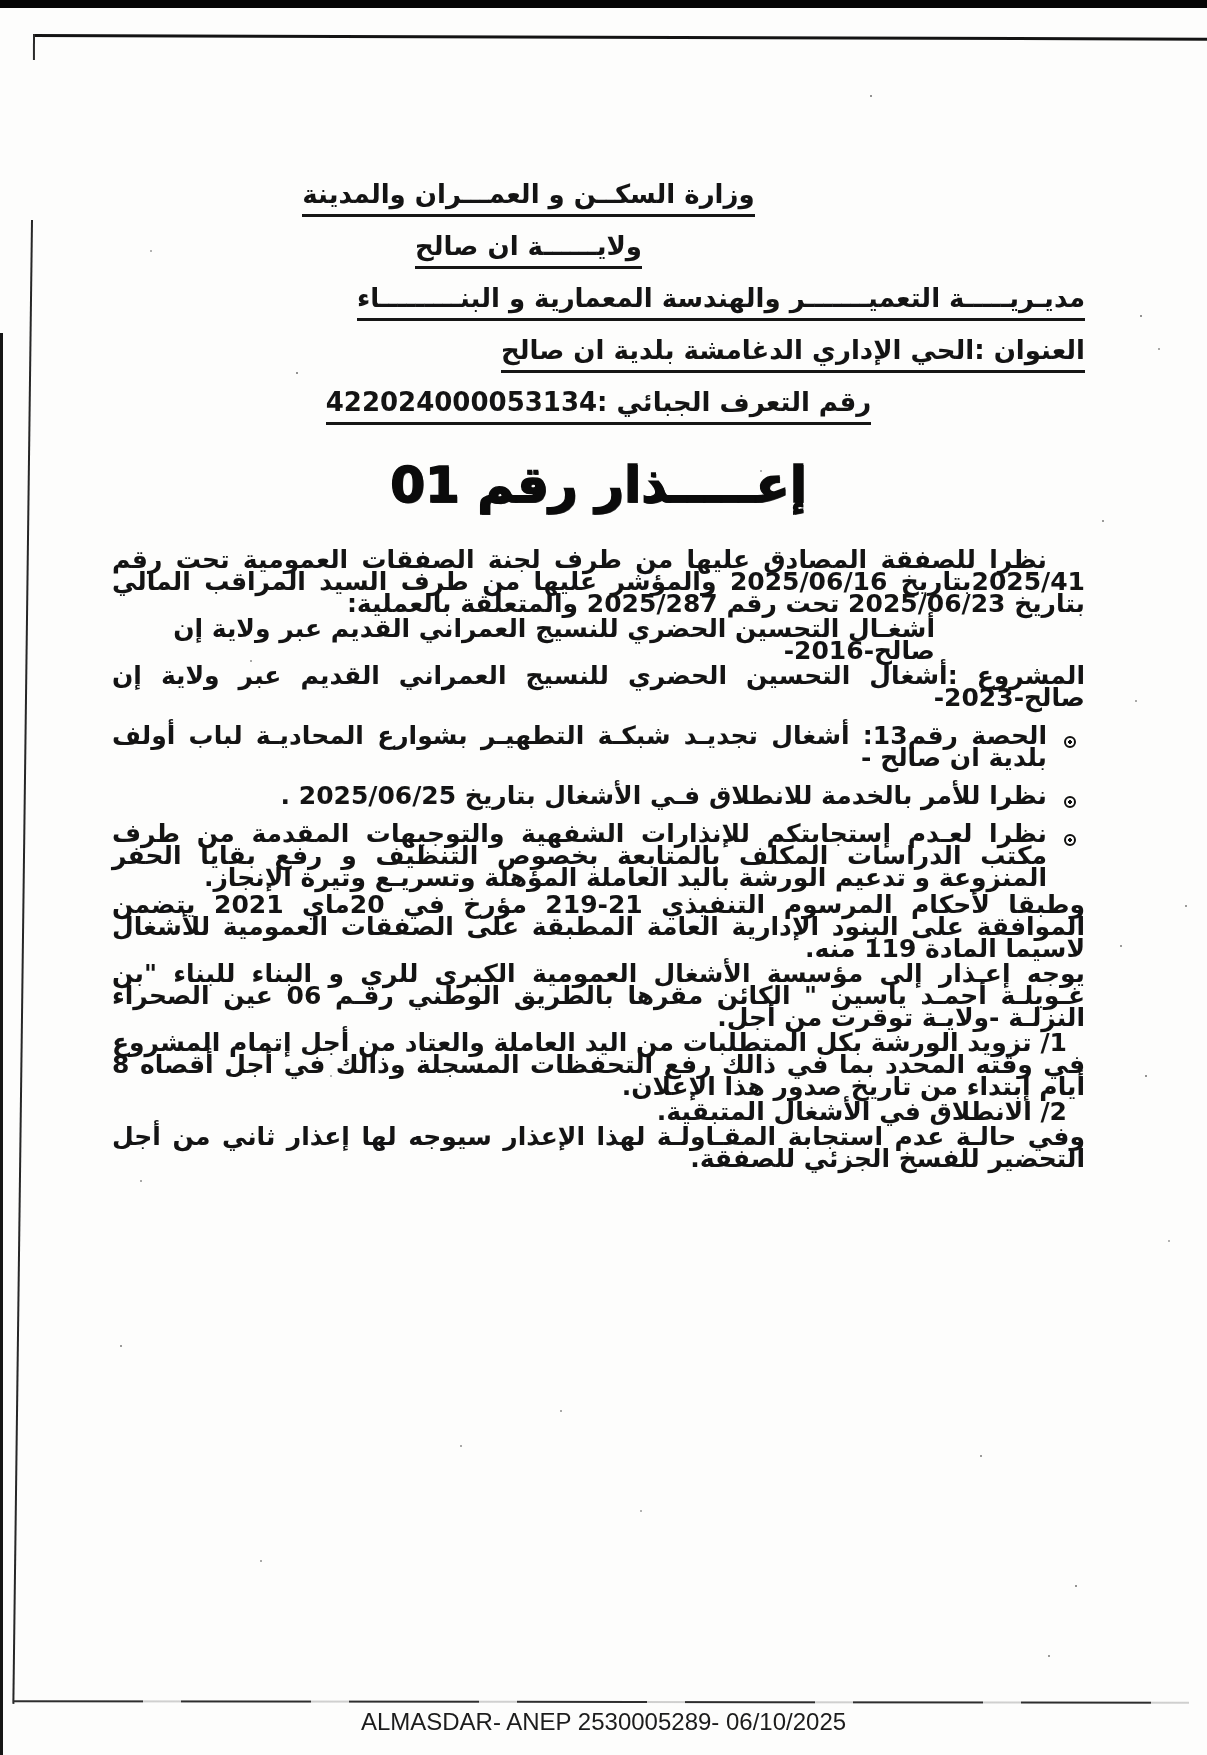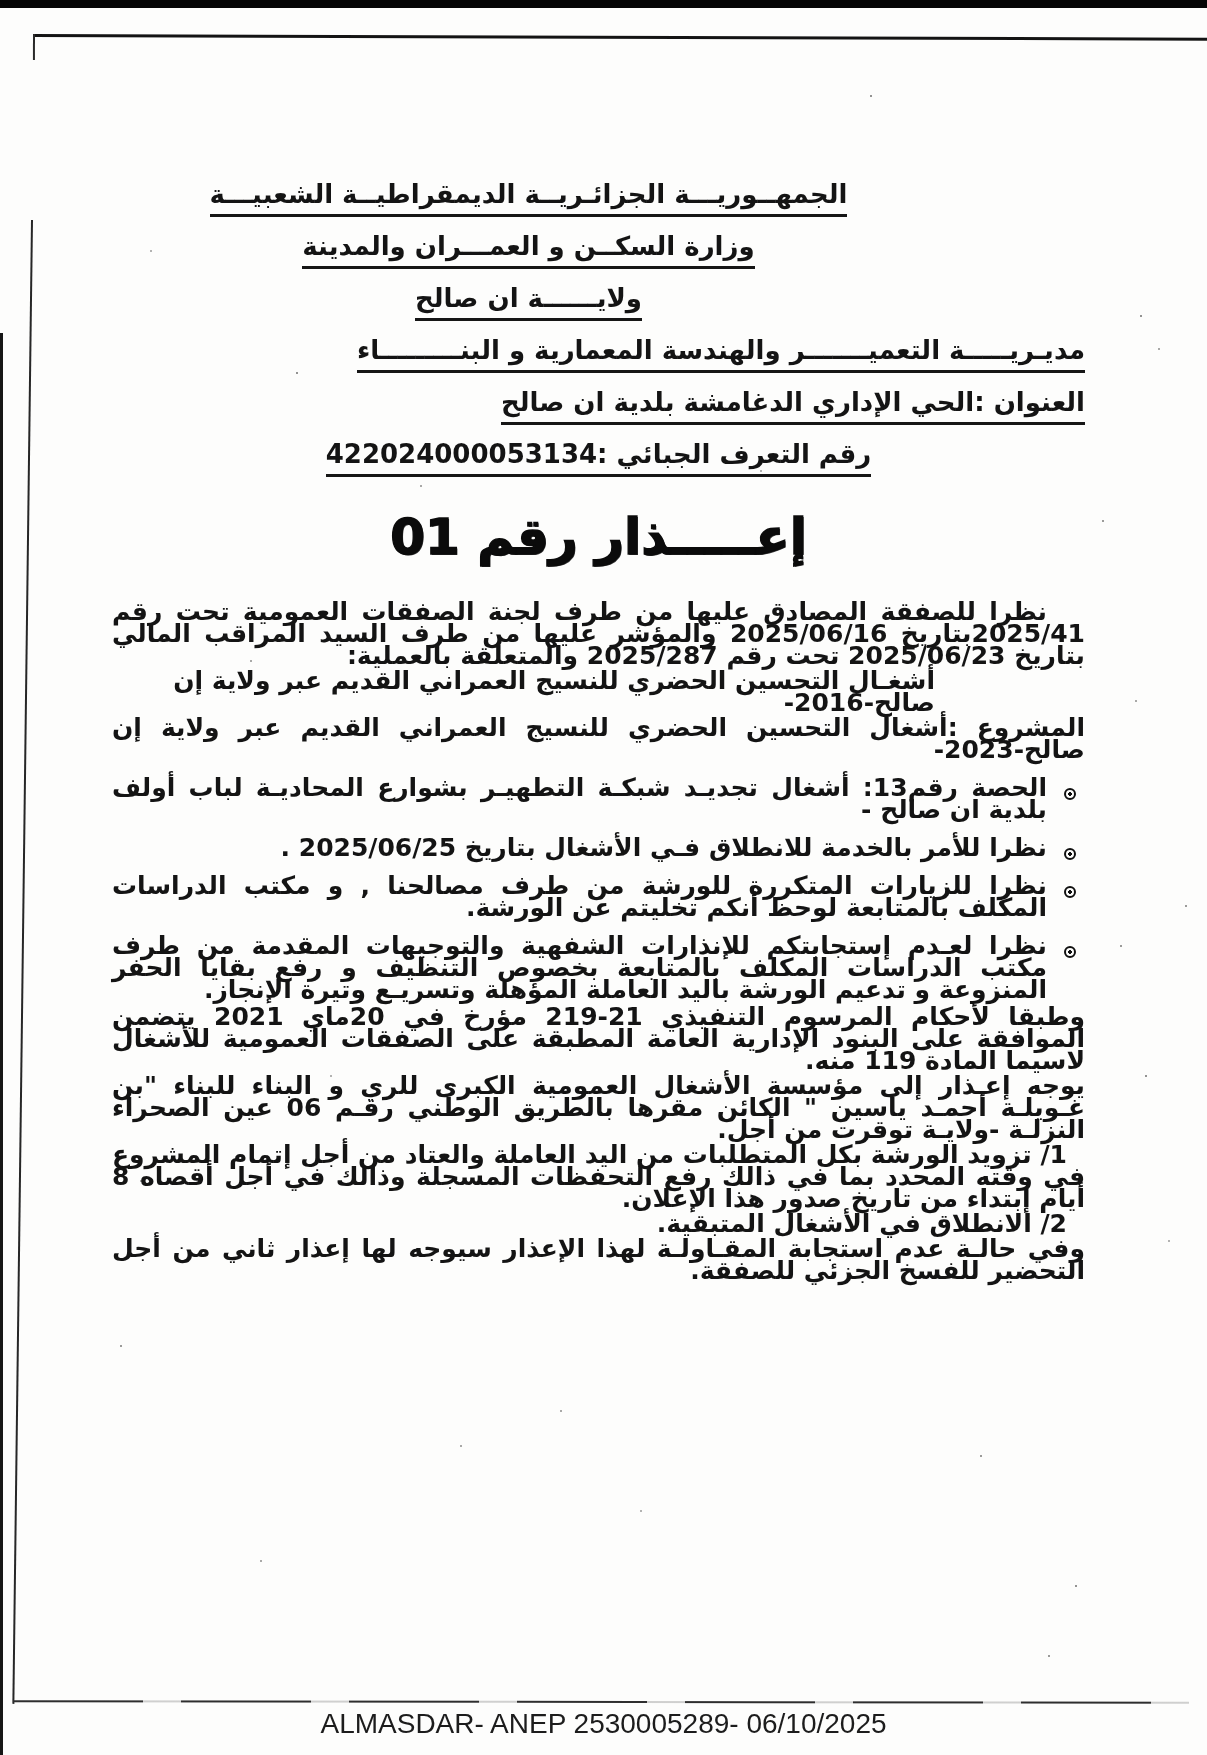--- a/index.html
+++ b/index.html
@@ -46,38 +46,35 @@
   .body{margin-top:16px;font-weight:bold;font-size:25px;line-height:22px;text-align:justify;}
   .body p{margin:0 0 3px;}
   p.first{text-indent:38px;}
   p.centered-line{padding-right:150px;margin-bottom:3px;text-align:right;}
   p.numbered{text-indent:18px;}
   ul.notice-list{list-style:none;margin:2px 0 4px;padding:0;}
   ul.notice-list li{position:relative;padding-right:38px;margin:16px 0 5px;}
   .bullet{position:absolute;right:9px;top:11px;width:8px;height:8px;border:2px solid #101010;
     border-radius:50%;background:radial-gradient(circle,#101010 0 1.6px,transparent 2.1px);}
   .pub-ref{position:absolute;top:1708px;left:0;right:0;text-align:center;direction:ltr;
-    font-family:"Liberation Sans",sans-serif;font-size:28px;color:#1c1c1c;}
+    font-family:"Liberation Sans",sans-serif;font-size:24px;color:#1c1c1c;}
 </style>
 </head>
 <body>
 
 <div class="page">
 
   <div class="edge-top"></div>
   <div class="edge-top2"></div>
   <div class="edge-left-line"></div>
   <div class="edge-left-strip"></div>
   <div class="specks"></div>
 
   <div class="content">
 
-    <div class="hdr-line hdr-center">
-      <span class="u shift">الجمهــوريـــة الجزائـريــة الديمقراطيــة الشعبيـــة</span>
-    </div>
     <div class="hdr-line hdr-center">
       <span class="u shift">وزارة السكــن و العمـــران والمدينة</span>
     </div>
     <div class="hdr-line hdr-center">
       <span class="u shift">ولايــــــة ان صالح</span>
     </div>
     <div class="hdr-line hdr-right">
       <span class="u">مديـريـــــة التعميـــــــر والهندسة المعمارية و البنـــــــــاء</span>
     </div>
     <div class="hdr-line hdr-right">
@@ -98,24 +95,20 @@
         <li>
           <span class="bullet"></span>
           <span>الحصة رقم13: أشغال تجديـد شبكـة  التطهيـر بشوارع المحاديـة لباب أولف  بلدية ان صالح -</span>
         </li>
         <li>
           <span class="bullet"></span>
           <span>نظرا للأمر بالخدمة للانطلاق فـي الأشغال بتاريخ  2025/06/25 .</span>
         </li>
         <li>
           <span class="bullet"></span>
-          <span>نظرا للزيارات المتكررة للورشة من طرف مصالحنا , و مكتب الدراسات المكلف بالمتابعة لوحظ أنكم تخليتم عن الورشة.</span>
-        </li>
-        <li>
-          <span class="bullet"></span>
           <span>نظرا لعـدم إستجابتكم للإنذارات الشفهية والتوجيهات المقدمة من طرف مكتب الدراسات المكلف بالمتابعة بخصوص التنظيف و رفع بقايا الحفر المنزوعة و تدعيم الورشة باليد العاملة المؤهلة وتسريـع وتيرة الإنجاز.</span>
         </li>
       </ul>
 
       <p>وطبقا لأحكام المرسوم التنفيذي 21‏-‏219 مؤرخ في 20ماي 2021 يتضمن الموافقة على البنود الإدارية العامة المطبقة على الصفقات العمومية للأشغال لاسيما المادة 119 منه.</p>
       <p>يوجه إعـذار إلى مؤسسة الأشغال العمومية الكبرى للري و البناء  للبناء "بن غـويلـة أحمـد ياسين " الكائن مقرها بالطريق الوطني رقـم 06 عين الصحراء النزلـة -ولايـة توقرت من أجل.</p>
       <p class="numbered">1/ تزويد الورشة بكل المتطلبات من اليد العاملة والعتاد من أجل إتمام المشروع في وقته المحدد بما في ذالك رفع التحفظات المسجلة وذالك في أجل أقصاه 8 أيام إبتداء من تاريخ صدور هذا الإعلان.</p>
       <p class="numbered">2/ الانطلاق في  الأشغال المتبقية.</p>
       <p>وفي حالـة عدم استجابة المقـاولـة لهذا الإعذار سيوجه لها إعذار ثاني من أجل التحضير للفسخ الجزئي للصفقة.</p>
     </div>

